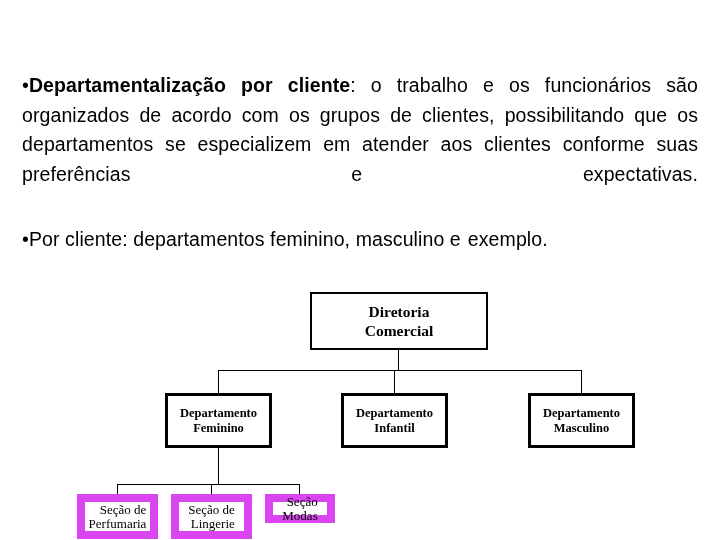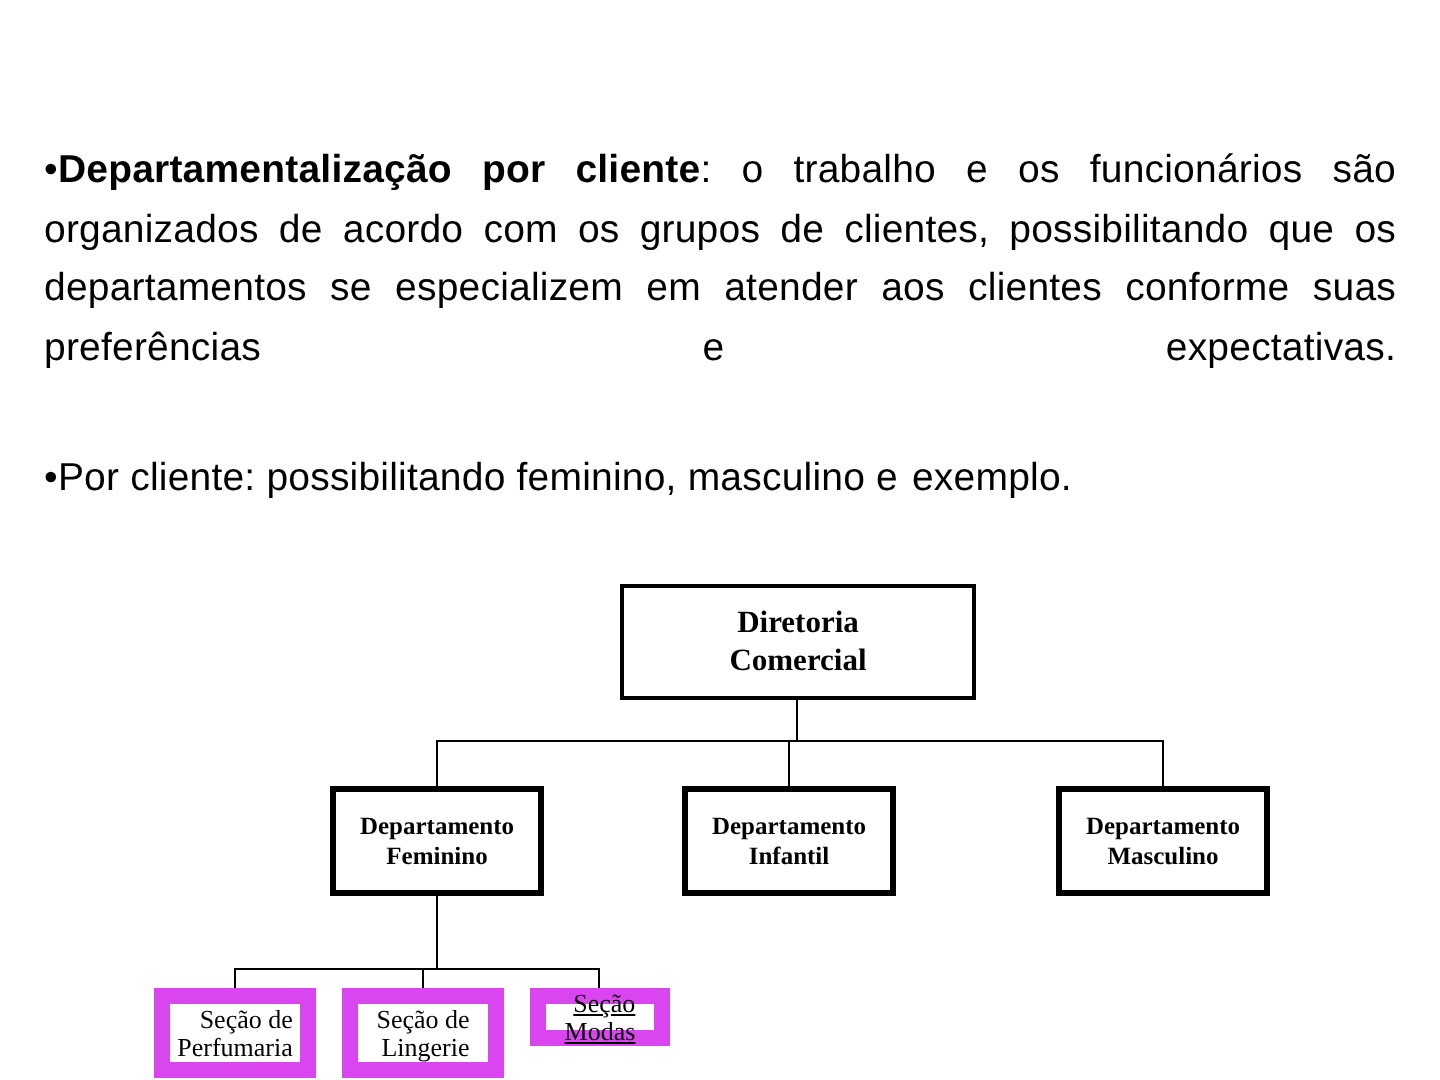--- a/index.html
+++ b/index.html
@@ -121,21 +121,21 @@
   .line-v { width: 1px; }
   .line-h { height: 1px; }
 </style>
 </head>
 <body>
 
 <div id="text-block">
 
   <p class="para para-1"><span class="bullet">•</span><span class="b">Departamentalização por cliente</span><span>: o trabalho e os funcionários são organizados de acordo com os grupos de clientes, possibilitando que os departamentos se especializem em atender aos clientes conforme suas preferências e expectativas.</span></p>
 
-  <p class="para para-2"><span class="bullet">•</span><span>Por cliente</span><span>: possibilitando feminino, masculino e</span><span class="gap"></span><span>exemplo.</span></p>
+  <p class="para para-2"><span class="bullet">•</span><span>Por cliente</span><span>: departamentos feminino, masculino e</span><span class="gap"></span><span>exemplo.</span></p>
 
 </div>
 
 <div id="org-chart">
 
   <div class="line line-v" style="left:398px; top:333px; height:22px;"></div>
   <div class="line line-h" style="left:218px; top:354px; width:363px;"></div>
   <div class="line line-v" style="left:218px; top:354px; height:23px;"></div>
   <div class="line line-v" style="left:394px; top:354px; height:23px;"></div>
   <div class="line line-v" style="left:581px; top:354px; height:23px;"></div>
@@ -169,18 +169,18 @@
   <div class="node node-sec" style="left:77px; top:478px; width:81px; height:45px;">
     <span class="node-label">Seção de
 Perfumaria</span>
   </div>
 
   <div class="node node-sec" style="left:171px; top:478px; width:81px; height:45px;">
     <span class="node-label">Seção de
 Lingerie</span>
   </div>
 
-  <div class="node node-sec" style="left:265px; top:478px; width:70px; height:29px;text-decoration:underline;">
+  <div class="node node-sec" style="left:265px; top:478px; width:70px; height:29px;">
     <span class="node-label">Seção
 Modas</span>
   </div>
 
 </div>
 
 </body></html>

